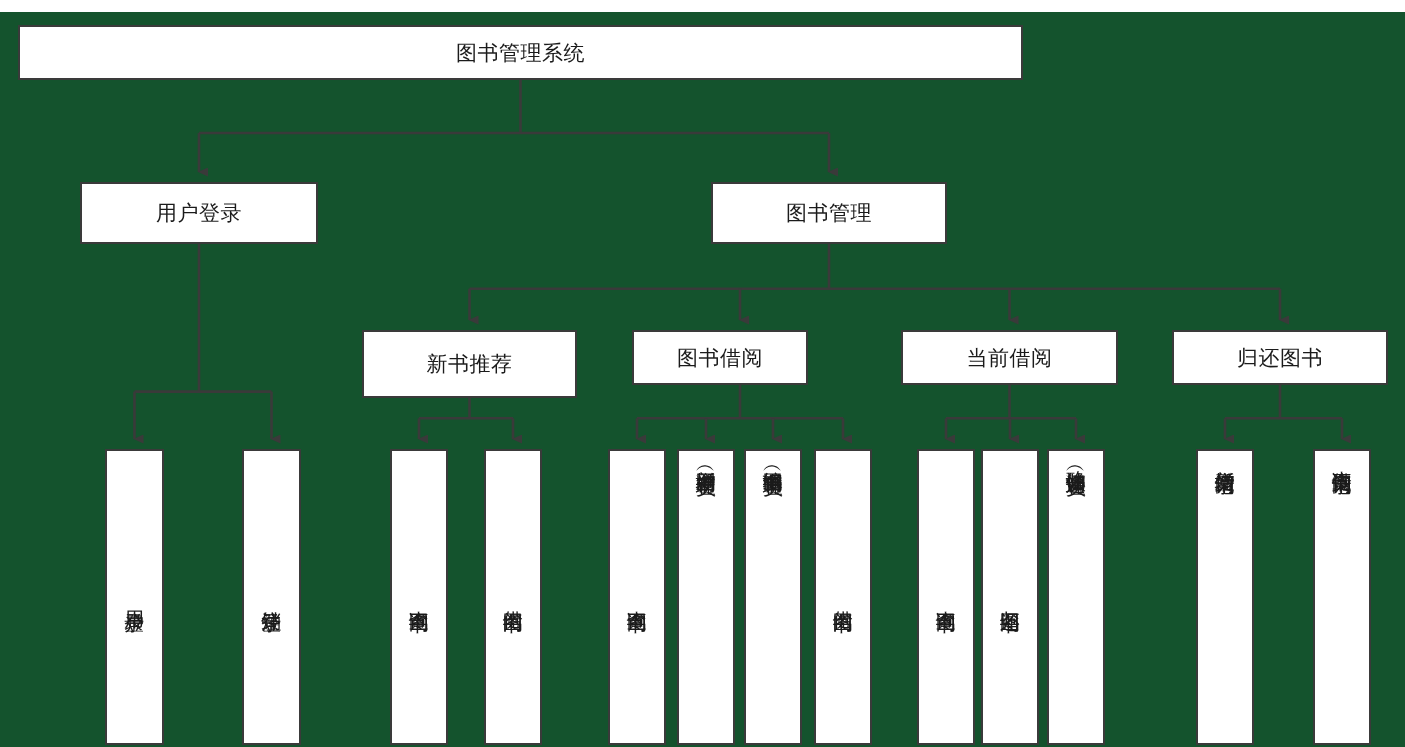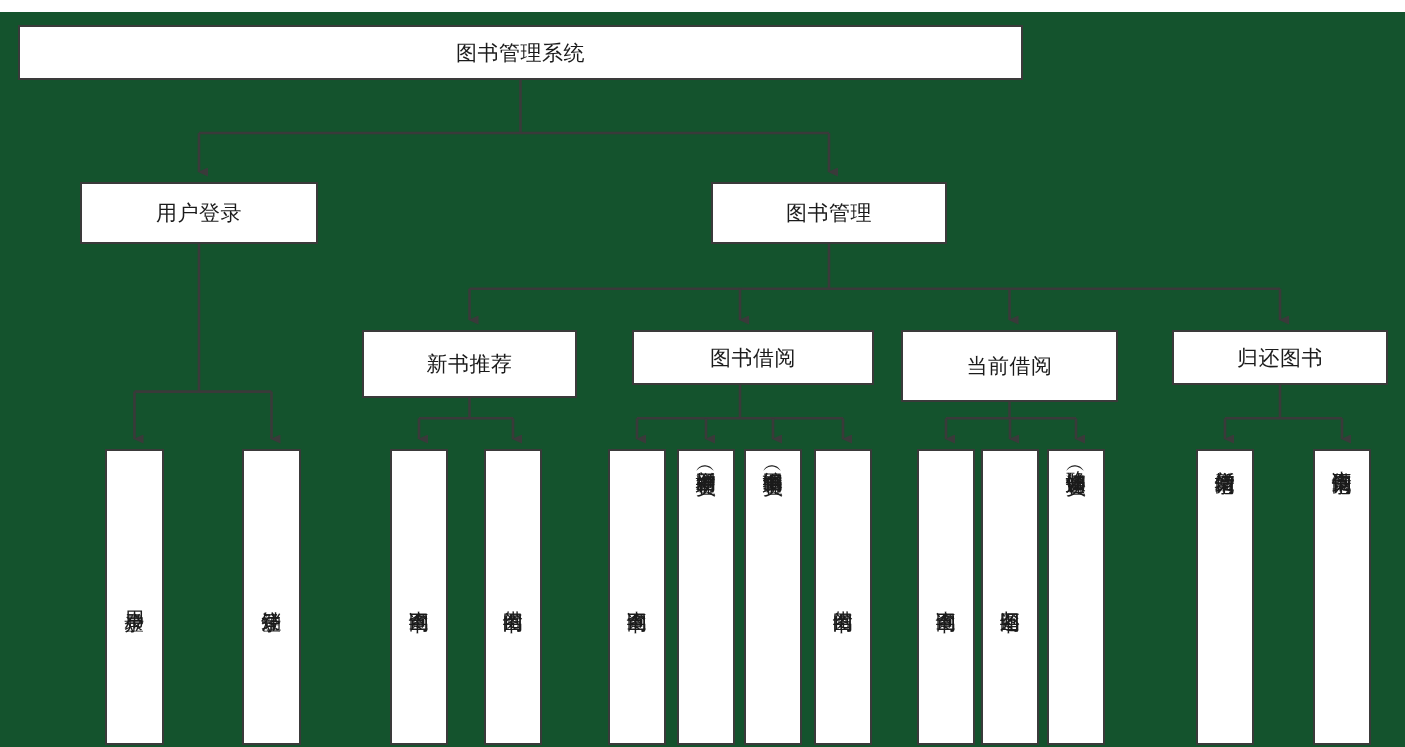--- a/index.html
+++ b/index.html
@@ -126,24 +126,24 @@
       </div>
       <div class="node node-h" style="left: 80px; top: 170px; width: 238px; height: 62px;">
         <span class="node-label">用户登录</span>
       </div>
       <div class="node node-h" style="left: 711px; top: 170px; width: 236px; height: 62px;">
         <span class="node-label">图书管理</span>
       </div>
       <div class="node node-h" style="left: 362px; top: 318px; width: 215px; height: 68px;">
         <span class="node-label">新书推荐</span>
       </div>
-      <div class="node node-h" style="left: 632px; top: 318px; width: 242px; height: 55px; justify-content: center;">
+      <div class="node node-h" style="left: 632px; top: 318px; width: 176px; height: 55px; justify-content: center;">
         <span class="node-label">图书借阅</span>
       </div>
-      <div class="node node-h" style="left: 901px; top: 318px; width: 217px; height: 72px;">
+      <div class="node node-h" style="left: 901px; top: 318px; width: 217px; height: 55px;">
         <span class="node-label">当前借阅</span>
       </div>
       <div class="node node-h" style="left: 1172px; top: 318px; width: 216px; height: 55px;">
         <span class="node-label">归还图书</span>
       </div>
       <div class="node node-leaf center-text" style="left: 105px; top: 437px; width: 59px; height: 296px;">
         <span class="node-label">用户登录</span>
       </div>
       <div class="node node-leaf center-text" style="left: 242px; top: 437px; width: 59px; height: 296px;">
         <span class="node-label">注销登录</span>

